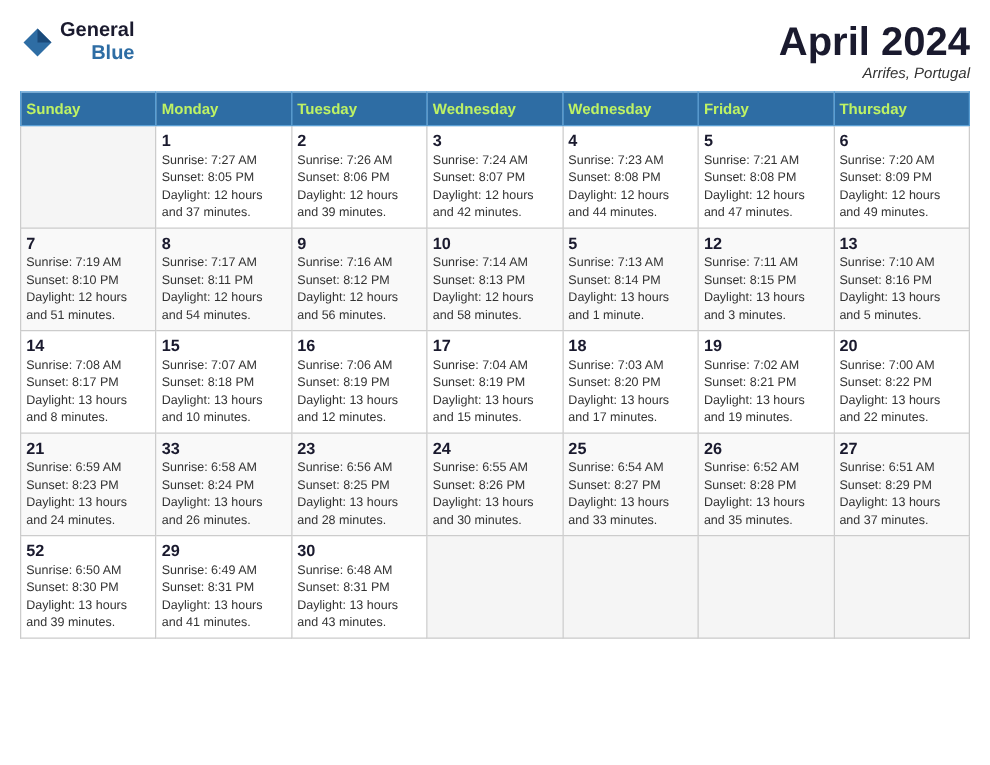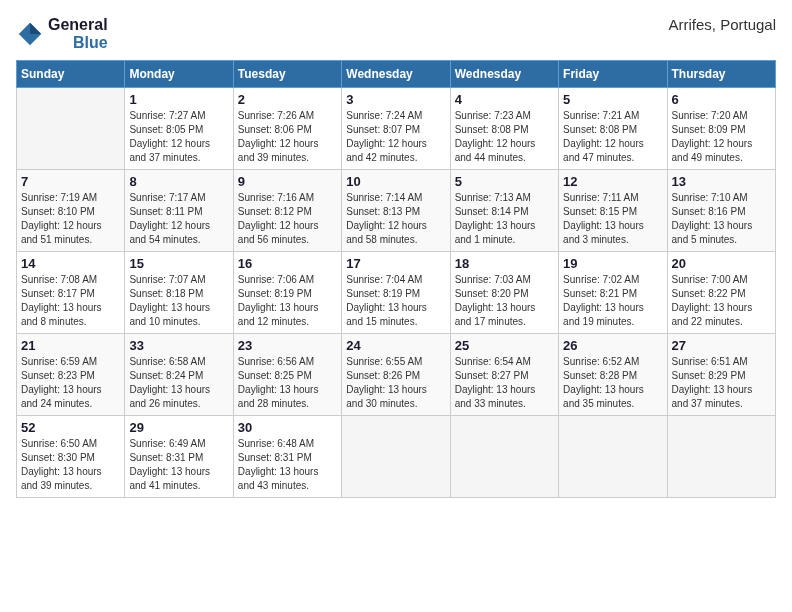--- a/index.html
+++ b/index.html
@@ -28,31 +28,32 @@
     .title-area {
       text-align: right;
     }
     .month-title {
       font-size: 32px;
       font-weight: bold;
       color: #1a1a2e;
       line-height: 1.1;
     }
     .location-title {
-      font-size: 15px;
+      font-size: 12px;
       color: #333;
+      font-style: italic;
     }
     table {
       width: 100%;
       border-collapse: collapse;
       font-size: 11px;
     }
     thead tr th {
       background-color: #2e6da4;
-      color: #ffffff;
+      color: #bef264;
       padding: 6px 4px;
       text-align: left;
       font-size: 12px;
       font-weight: bold;
       border: 1px solid #5a9fd4;
     }
     tbody tr td {
       border: 1px solid #ccc;
       vertical-align: top;
       padding: 4px;
@@ -88,20 +89,21 @@
     <svg class="logo-icon" viewBox="0 0 40 40">
       <polygon points="20,4 36,20 20,36 4,20" fill="#2e6da4"></polygon>
       <polygon points="20,4 36,20 20,20" fill="#1a4a7a"></polygon>
     </svg>
     <div>
       <div style="font-size:16px;font-weight:bold;color:#1a1a2e;">General</div>
       <div style="font-size:16px;font-weight:bold;color:#2e6da4;text-align:right;">Blue</div>
     </div>
   </div>
   <div class="title-area">
+    <div class="month-title">April 2024</div>
     <div class="location-title">Arrifes, Portugal</div>
   </div>
 </div>
 
 <table>
   <thead>
     <tr>
     <th>Sunday</th>
         <th>Monday</th>
         <th>Tuesday</th>

